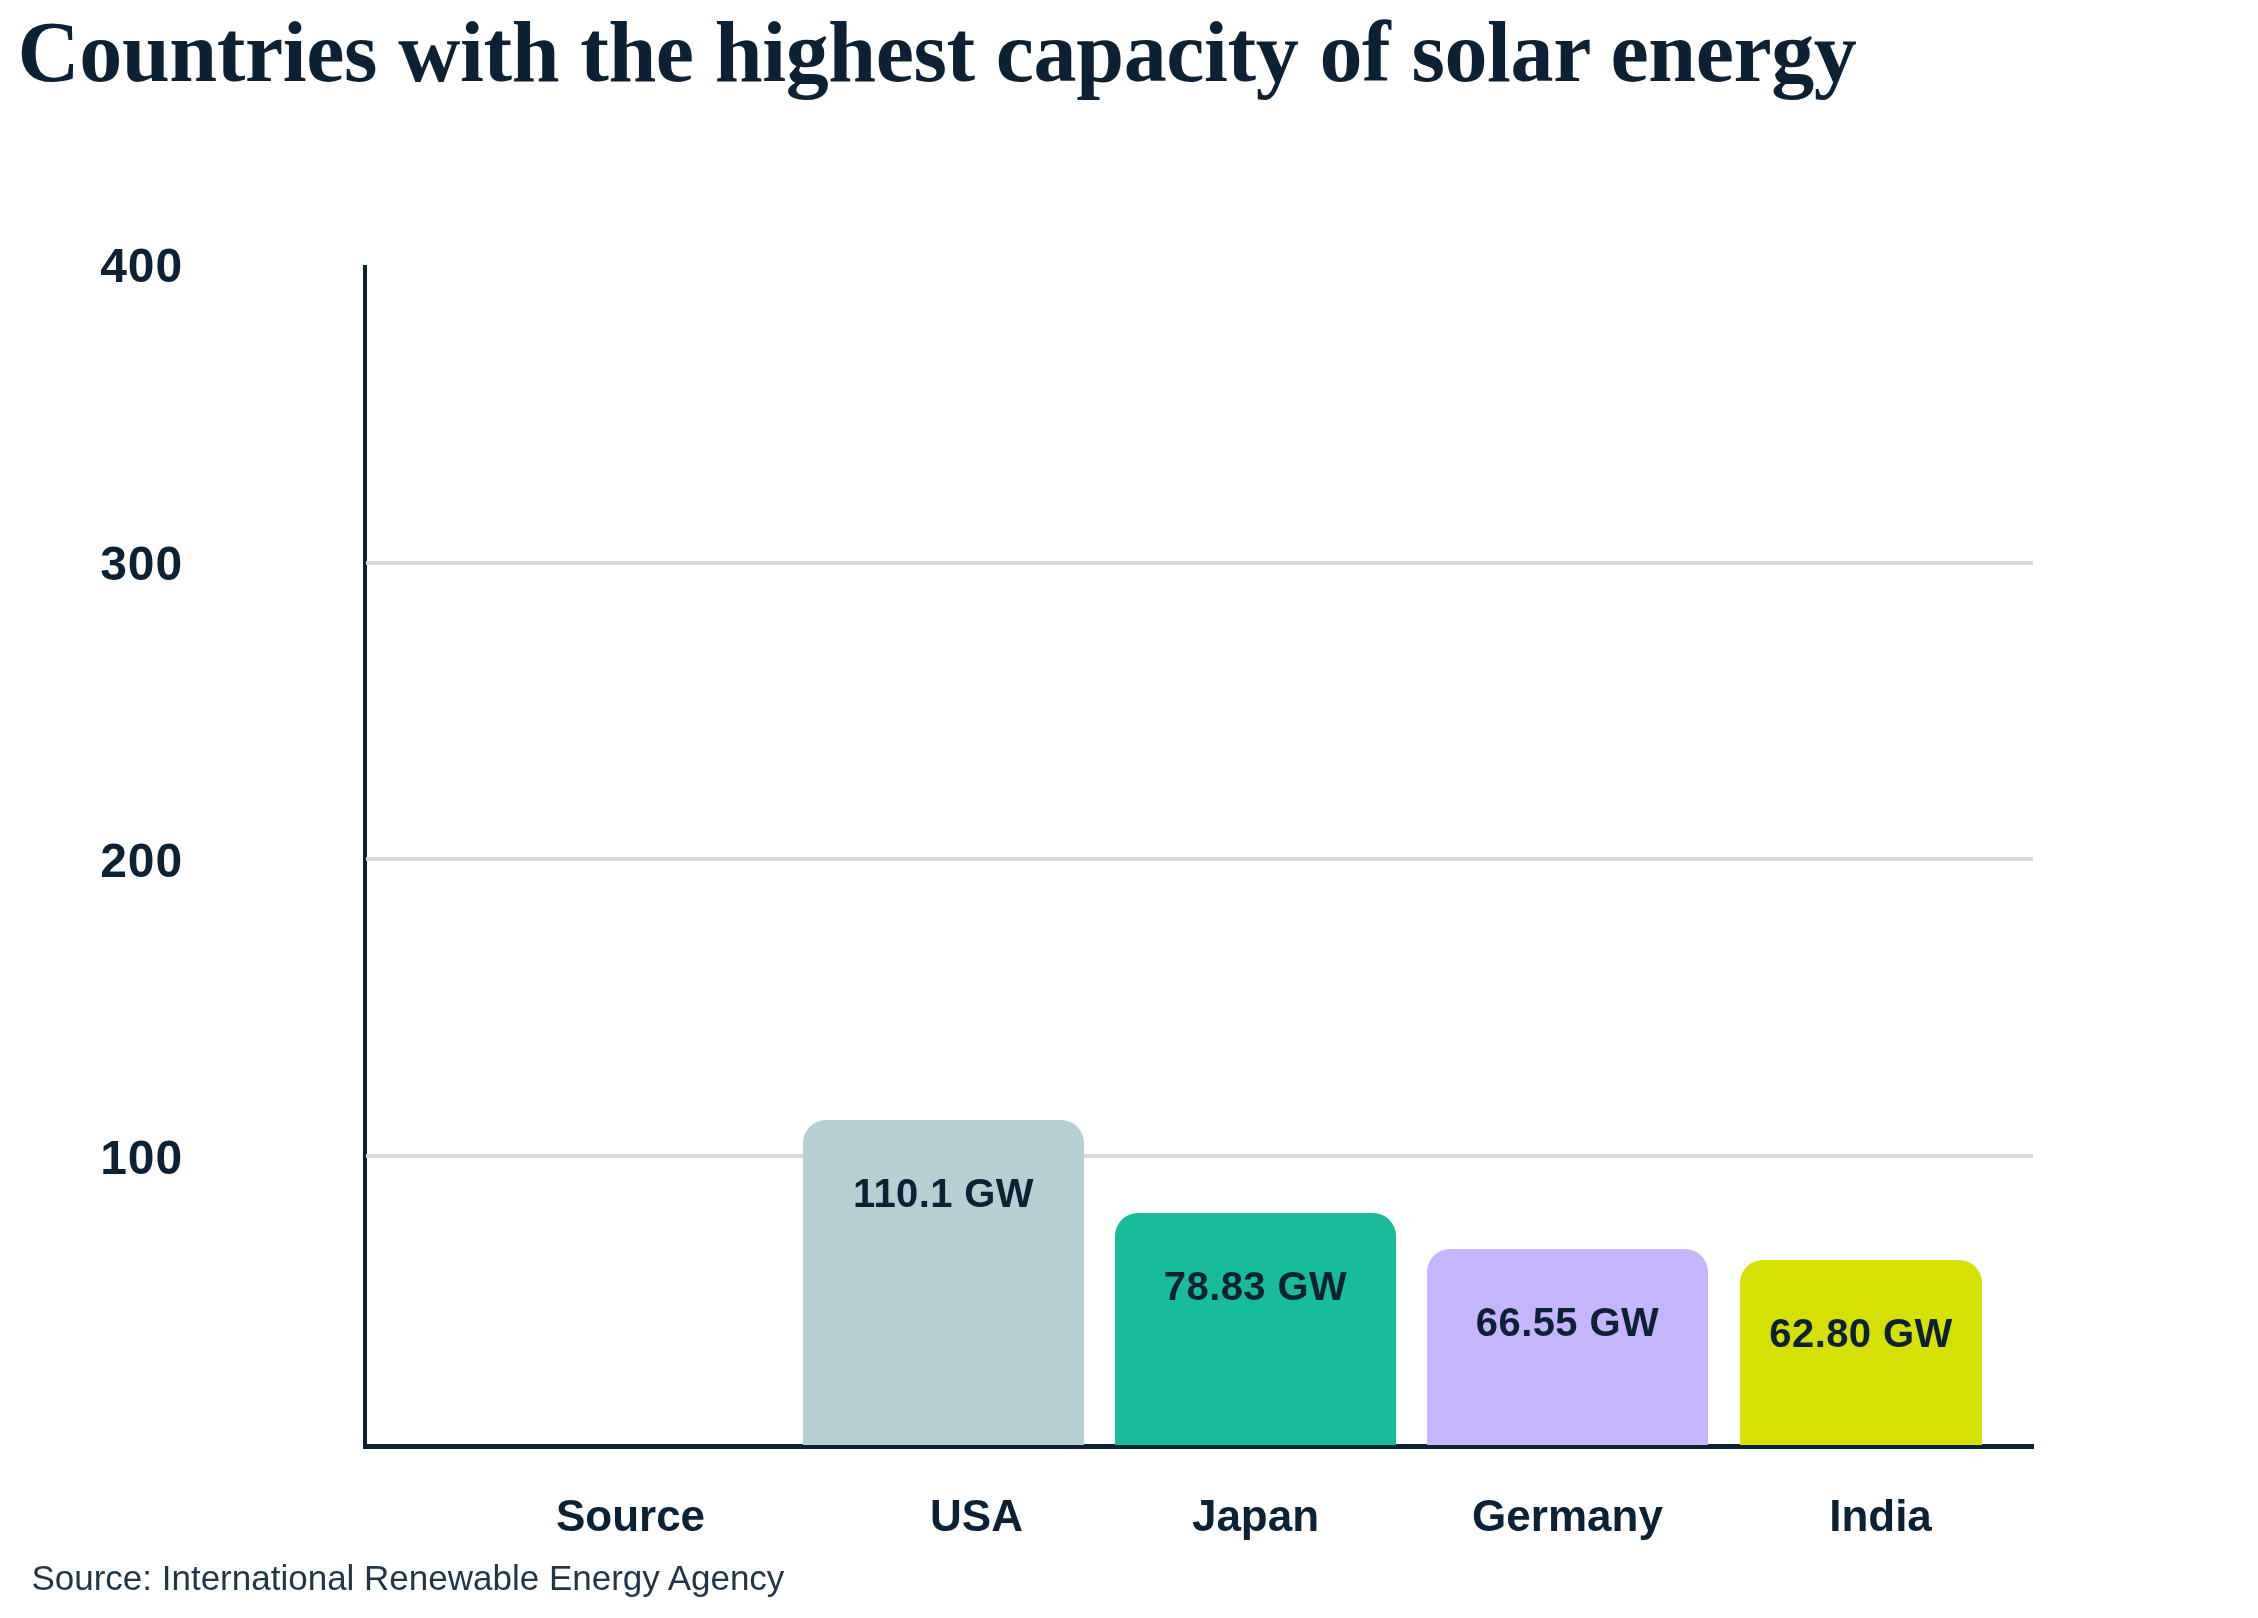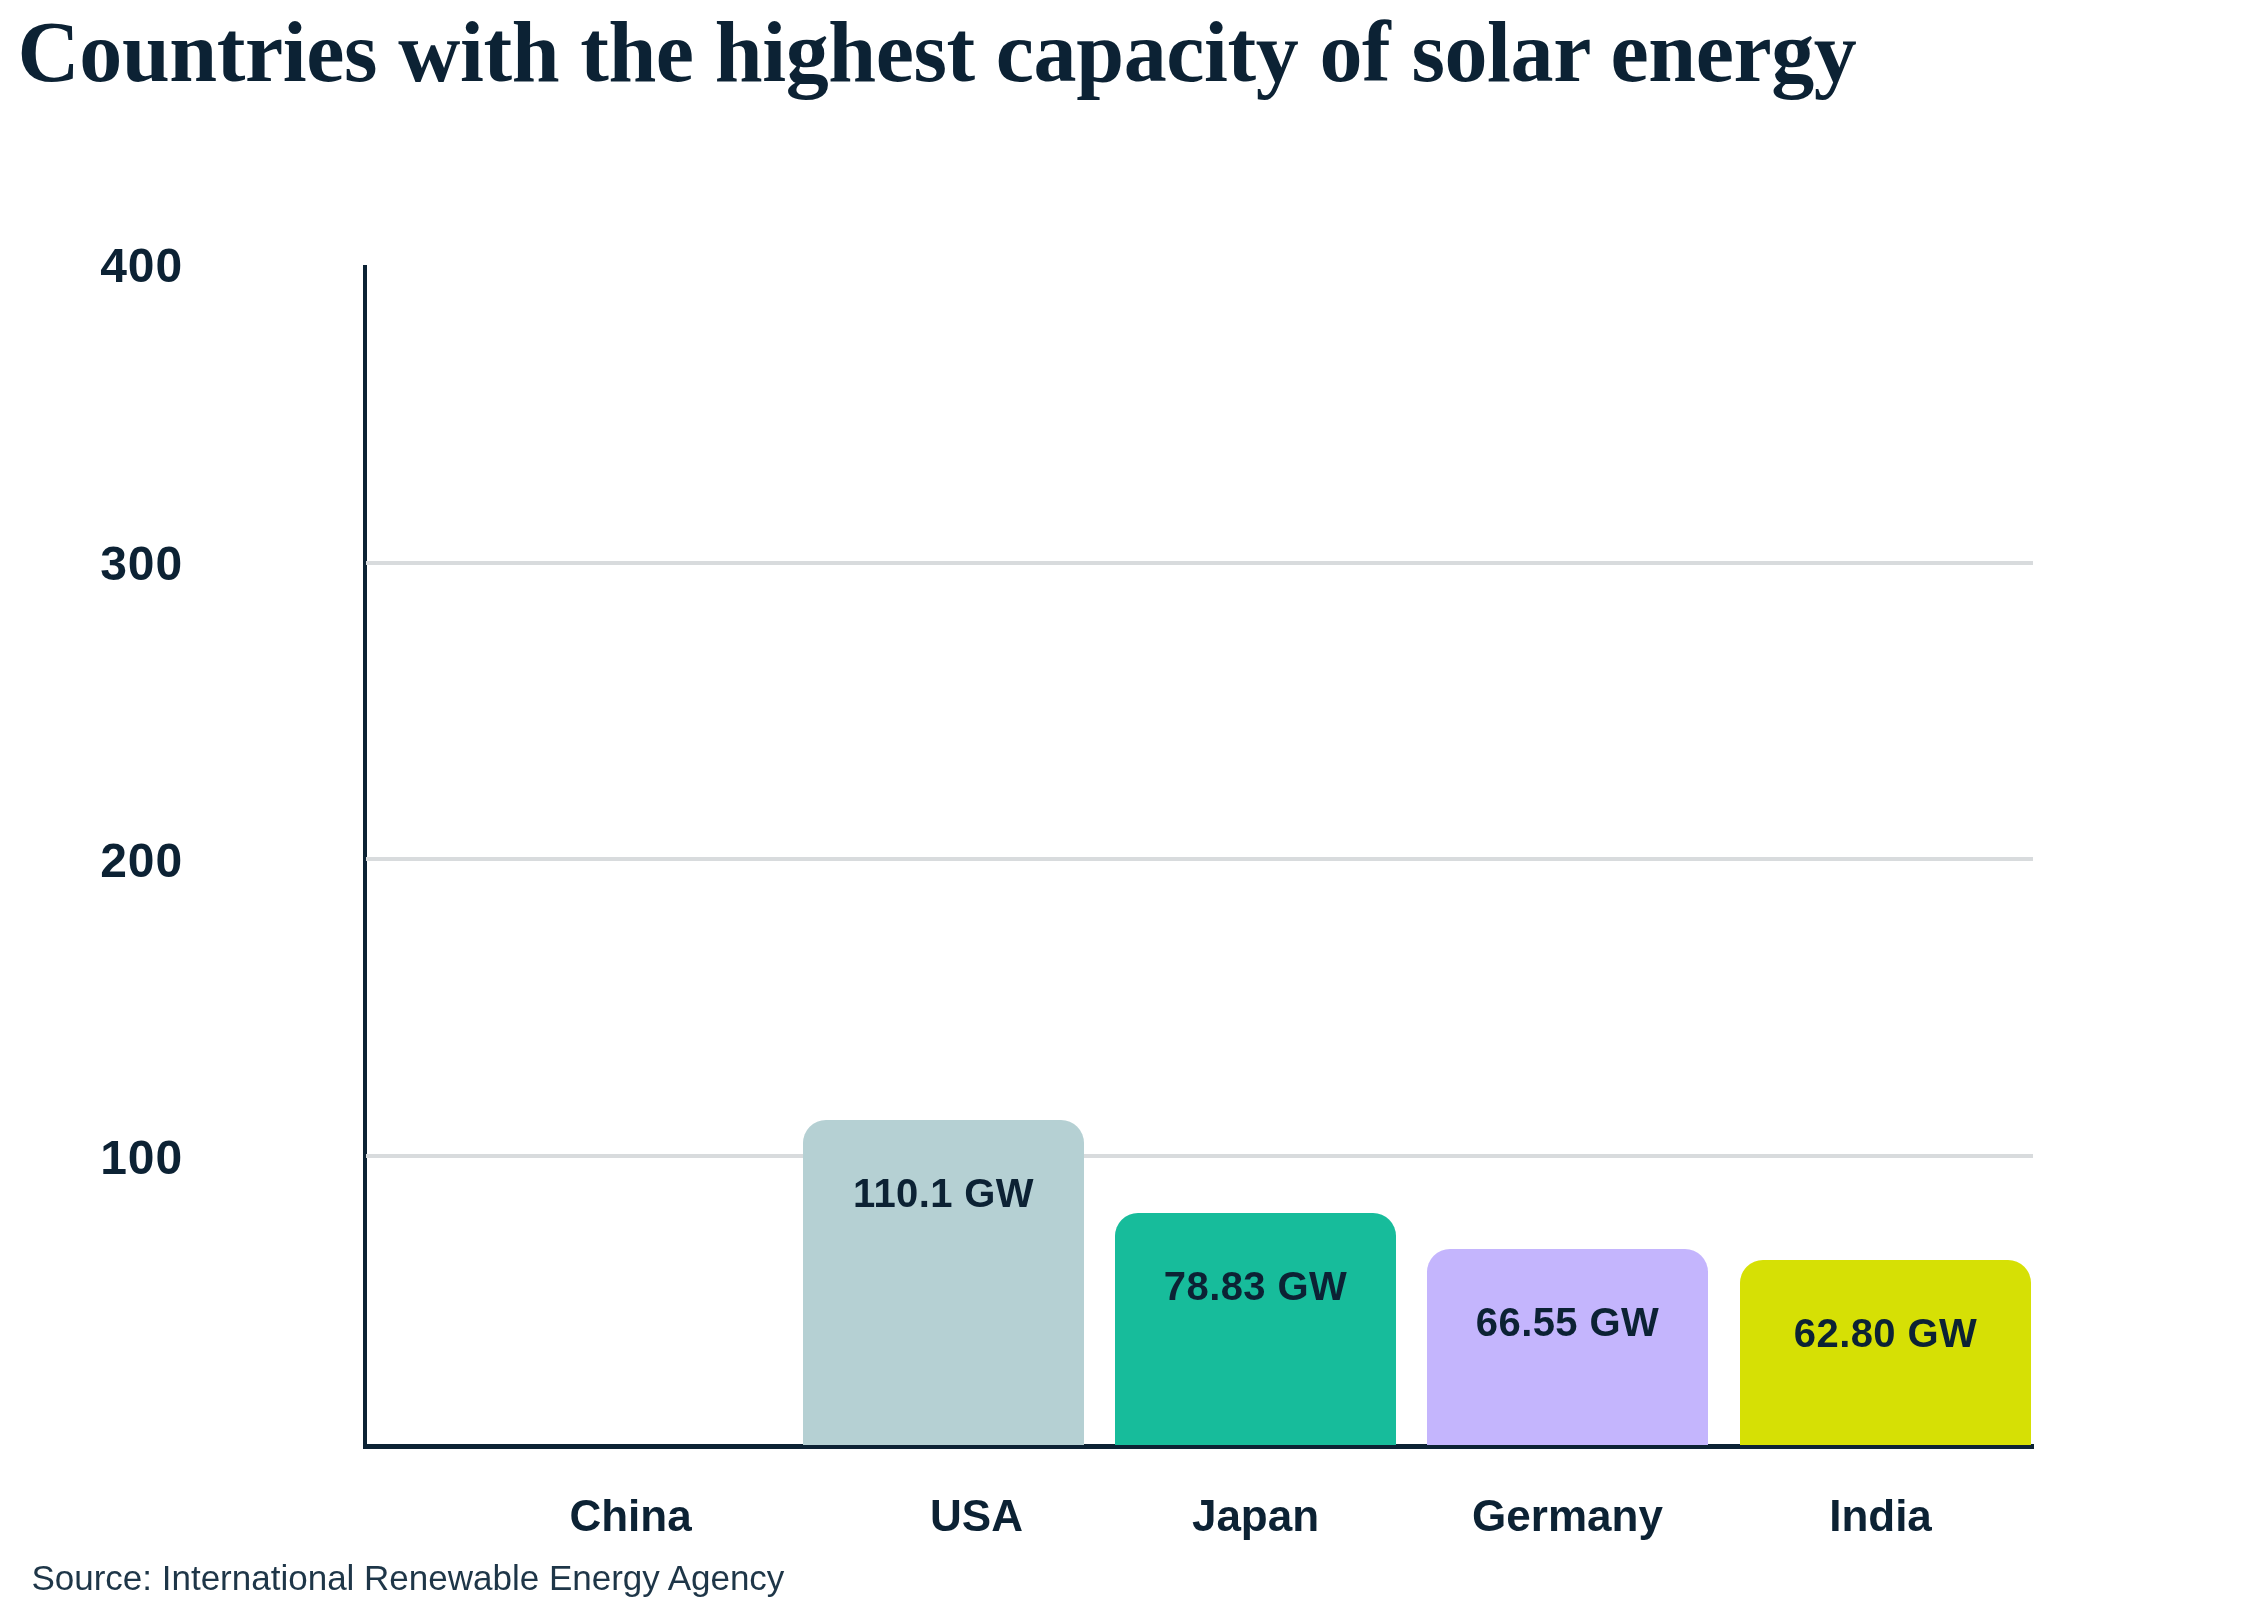--- a/index.html
+++ b/index.html
@@ -119,26 +119,26 @@
   </div>
 
   <div class="bar" style="left:749px; width:281px; height:232px; background:#17bc9b;">
     <div class="bar-value" style="top:51px;">78.83 GW</div>
   </div>
 
   <div class="bar" style="left:1061px; width:281px; height:196px; background:#c4b5fd;">
     <div class="bar-value" style="top:51px;">66.55 GW</div>
   </div>
 
-  <div class="bar" style="left:1374px; width:291px; height:185px; background:#d6e005;">
+  <div class="bar" style="left:1374px; width:242px; height:185px; background:#d6e005;">
     <div class="bar-value" style="top:51px;">62.80 GW</div>
   </div>
 
 </div>
 
-<div class="xlabel" style="left:490px;  width:281px;">China</div>
+<div class="xlabel" style="left:490px;  width:281px;">Source</div>
 <div class="xlabel" style="left:836px;  width:281px;">USA</div>
 <div class="xlabel" style="left:1115px; width:281px;">Japan</div>
 <div class="xlabel" style="left:1427px; width:281px;">Germany</div>
 <div class="xlabel" style="left:1740px; width:281px;">India</div>
 
 <div id="source">Source: International Renewable Energy Agency</div>
 
 
 </body></html>

